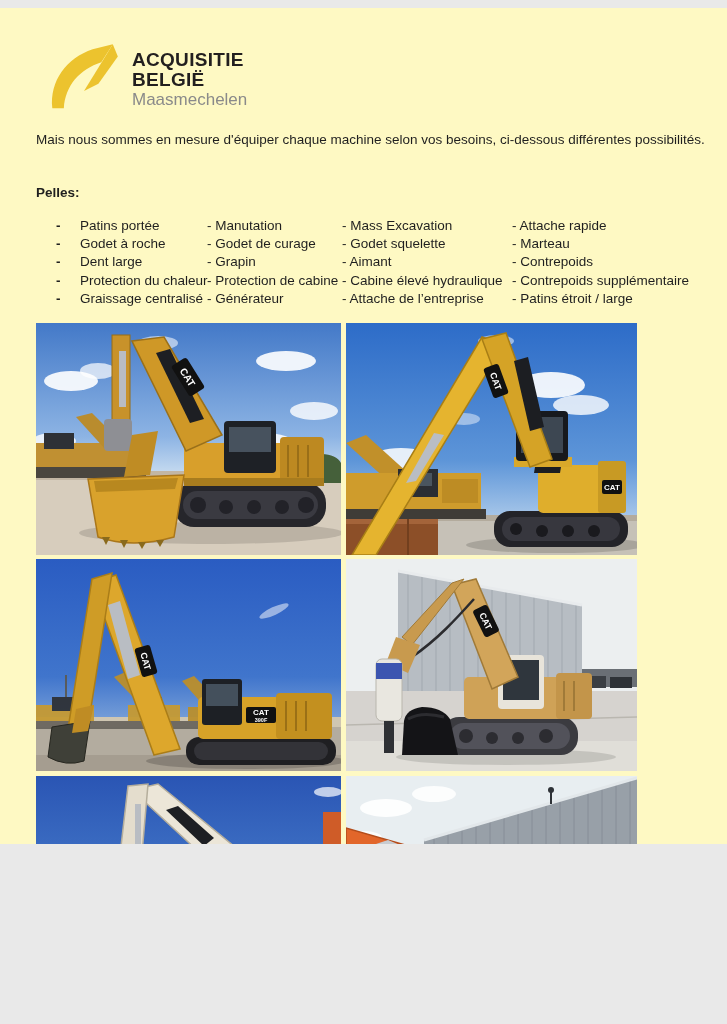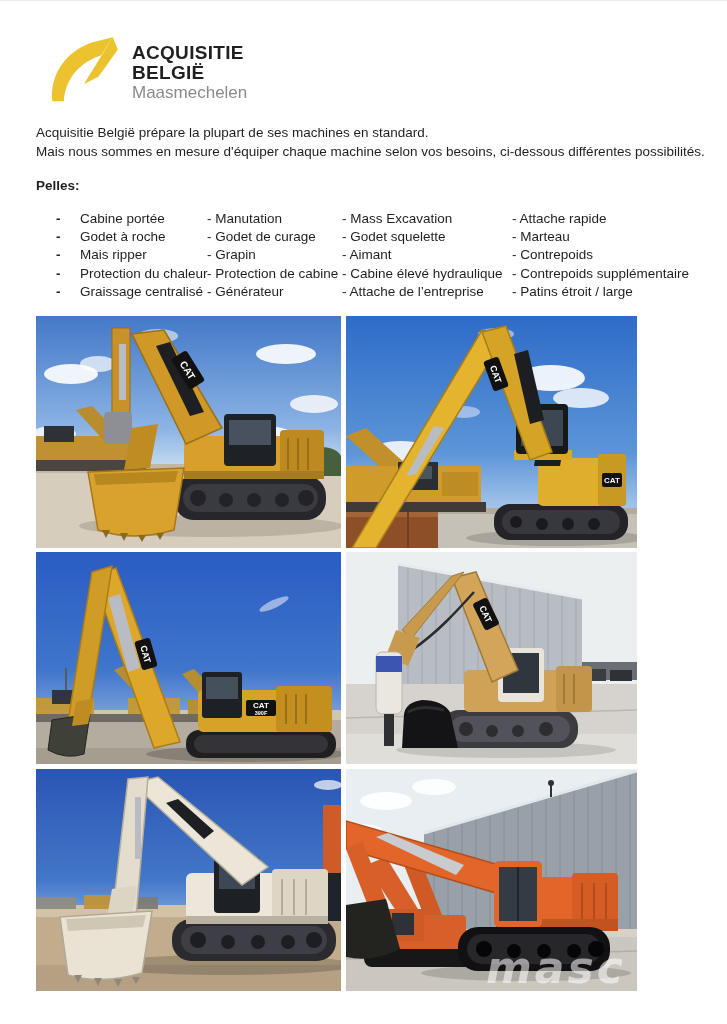--- a/index.html
+++ b/index.html
@@ -1,19 +1,19 @@
 <!DOCTYPE html>
 <html><head>
 <meta charset="utf-8">
 <style>
   * { margin:0; padding:0; box-sizing:border-box; }
   html,body { background:#e9e9e9; }
   .page {
-    position:relative; width:727px; height:1024px; background:#ffffff;
-    margin:1px auto; overflow:hidden;
+    position:relative; width:727px; height:836px; background:#fef9c3;
+    margin:8px auto; overflow:hidden;
     font-family:"Liberation Sans", sans-serif; color:#1f1f1f;
   }
   
   .logo { position:absolute; left:44px; top:34px; display:flex; align-items:flex-start; }
   .logo-mark { width:80px; height:72px; margin-right:8px; }
   .logo-text { padding-top:8px; line-height:20px; }
   .logo-line-bold { font-size:19px; font-weight:800; letter-spacing:.3px; color:#221f1f; }
   .logo-line-sub  { font-size:17px; font-weight:400; color:#8a8a8a; }
   
   .intro { position:absolute; left:36px; top:122px; width:672px; font-size:13.5px; line-height:19px; }
@@ -51,44 +51,43 @@
       <path d="M90,3 L97,20 L70,58 L50,68 Z" fill="#ecc32e"></path>
     </svg>
     <div class="logo-text">
       <div class="logo-line-bold">ACQUISITIE</div>
       <div class="logo-line-bold">BELGIË</div>
       <div class="logo-line-sub">Maasmechelen</div>
     </div>
   </div>
 
   <div class="intro">
-    <div>Acquisitie België prépare la plupart de ses machines en standard.</div>
     <div>Mais nous sommes en mesure d'équiper chaque machine selon vos besoins, ci-dessous différentes possibilités.</div>
   </div>
 
   <div class="options-heading">Pelles:</div>
 
   <div class="options">
     <div class="opt-row">
       <span class="opt-bullet">-</span>
-      <span class="opt-c1">Cabine portée</span>
+      <span class="opt-c1">Patins portée</span>
       <span class="opt-c2">- Manutation</span>
       <span class="opt-c3">- Mass Excavation</span>
       <span class="opt-c4">- Attache rapide</span>
     </div>
     <div class="opt-row">
       <span class="opt-bullet">-</span>
       <span class="opt-c1">Godet à roche</span>
       <span class="opt-c2">- Godet de curage</span>
       <span class="opt-c3">- Godet squelette</span>
       <span class="opt-c4">- Marteau</span>
     </div>
     <div class="opt-row">
       <span class="opt-bullet">-</span>
-      <span class="opt-c1">Mais ripper</span>
+      <span class="opt-c1">Dent large</span>
       <span class="opt-c2">- Grapin</span>
       <span class="opt-c3">- Aimant</span>
       <span class="opt-c4">- Contrepoids</span>
     </div>
     <div class="opt-row">
       <span class="opt-bullet">-</span>
       <span class="opt-c1">Protection du chaleur</span>
       <span class="opt-c2">- Protection de cabine</span>
       <span class="opt-c3">- Cabine élevé hydraulique</span>
       <span class="opt-c4">- Contrepoids supplémentaire</span>

